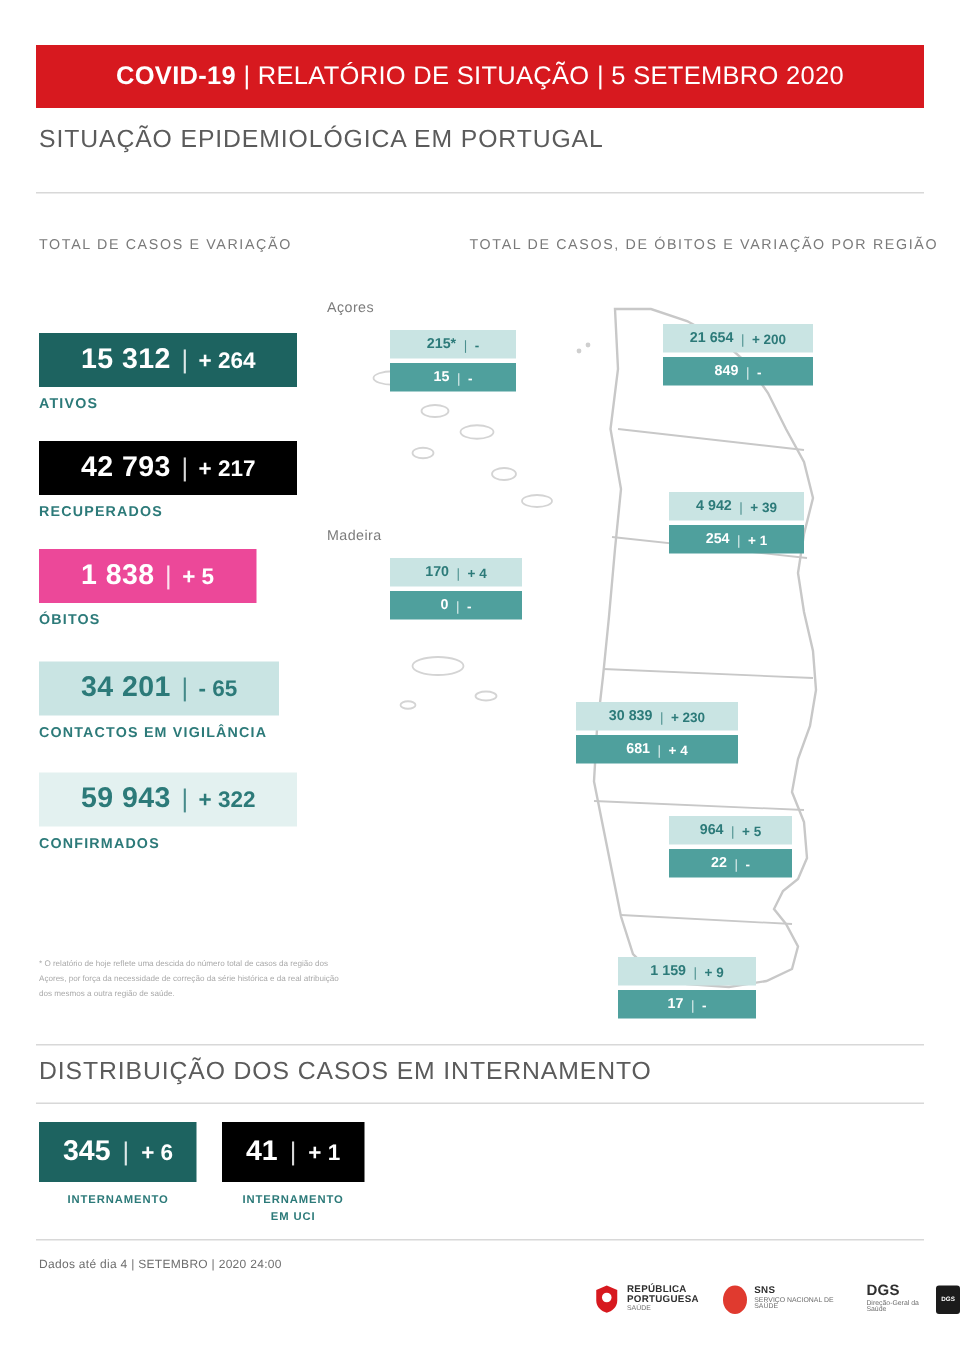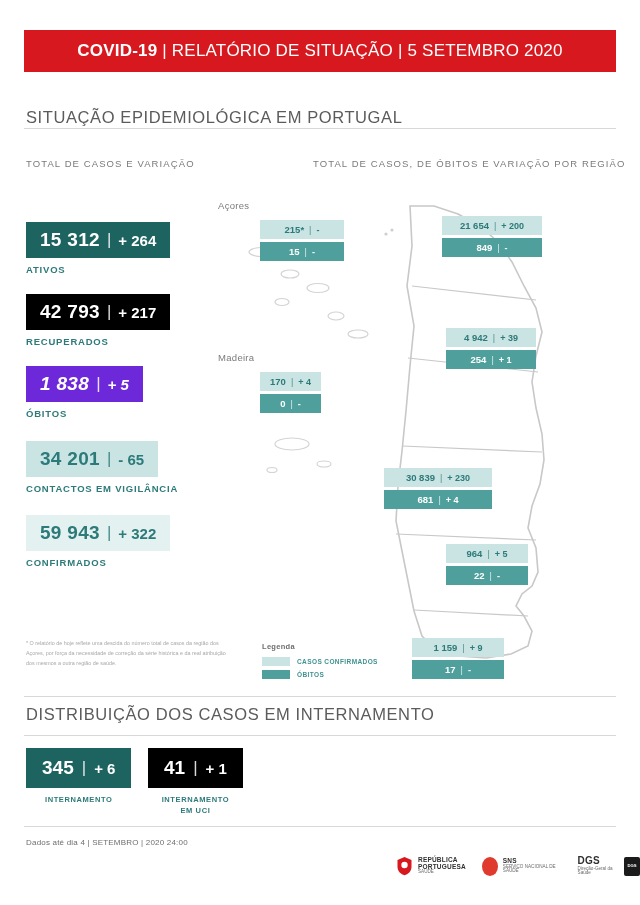--- a/index.html
+++ b/index.html
@@ -33,21 +33,21 @@
   .header-text .b { font-weight: bold; }
   .header-text .sep { color: #ffffff; }
 
   .section-title {
     position: absolute;
     font-size: 16.5px;
     letter-spacing: 0.6px;
     color: #5b5b5b;
     font-weight: 400;
   }
-  #sec-epi { left: 26px; top: 108px; }
+  #sec-epi { left: 26px; top: 84px; }
   .rule {
     position: absolute;
     height: 1px;
     background: #d8d8d8;
   }
   #rule-1 { left: 24px; top: 128px; width: 592px; }
   #rule-2 { left: 24px; top: 696px; width: 592px; }
   #rule-3 { left: 24px; top: 735px; width: 592px; }
   #rule-4 { left: 24px; top: 826px; width: 592px; }
 
@@ -58,39 +58,39 @@
     color: #7a7a7a;
   }
   #lbl-left { left: 26px; top: 158px; }
   #lbl-right { left: 313px; top: 158px; }
 
   
   .stat { position: absolute; left: 26px; }
   .stat .bar {
     display: inline-flex;
     align-items: center;
-    padding: 7px 14px;
+    padding: 7px 28px;
     color: #ffffff;
     white-space: nowrap;
     text-align: center;
   }
   .stat .num { font-size: 19px; font-weight: bold; letter-spacing: 0.3px; }
   .stat .pipe { font-size: 17px; font-weight: 300; margin: 0 7px; opacity: 0.85; }
   .stat .delta { font-size: 15px; font-weight: bold; }
   .stat .cap {
     display: block;
     margin-top: 6px;
     font-size: 9.5px;
     font-weight: bold;
     letter-spacing: 0.8px;
     color: #2c7a79;
   }
   .c-dark { background: #1d6360; }
   .c-mid  { background: #000000; }
-  .c-mid2 { background: #6d28d9; font-style: italic; }
+  .c-mid2 { background: #ec4899; }
   .c-light { background: #c9e4e3; color: #2c7a79 !important; }
   .c-light2 { background: #e3f1f0; color: #2c7a79 !important; }
   .c-light .num, .c-light .delta, .c-light .pipe,
   .c-light2 .num, .c-light2 .delta, .c-light2 .pipe { color: #2c7a79; }
 
   #stat-0 { top: 222px; }
   #stat-1 { top: 294px; }
   #stat-2 { top: 366px; }
   #stat-3 { top: 441px; }
   #stat-4 { top: 515px; }
@@ -326,21 +326,21 @@
         <span class="d">+ 39</span>
       </div>
       <div class="pill obit">
         <span class="v">254</span>
         <span class="p">|</span>
         <span class="d">+ 1</span>
       </div>
     </div>
 
     <div class="region-lbl" style="left:-18px; top:176px;">Madeira</div>
-    <div class="pill-group" style="left:24px; top:196px; width:61px;">
+    <div class="pill-group" style="left:24px; top:196px; width:88px;">
       <div class="pill conf">
         <span class="v">170</span>
         <span class="p">|</span>
         <span class="d">+ 4</span>
       </div>
       <div class="pill obit">
         <span class="v">0</span>
         <span class="p">|</span>
         <span class="d">-</span>
       </div>
@@ -379,31 +379,20 @@
         <span class="d">+ 9</span>
       </div>
       <div class="pill obit">
         <span class="v">17</span>
         <span class="p">|</span>
         <span class="d">-</span>
       </div>
     </div>
   </div>
 
-  <div class="legend">
-    <div class="ltitle">Legenda</div>
-    <div class="lrow">
-      <div class="sw conf"></div>
-      <div class="ltxt">CASOS CONFIRMADOS</div>
-    </div>
-    <div class="lrow">
-      <div class="sw obit"></div>
-      <div class="ltxt">ÓBITOS</div>
-    </div>
-  </div>
 
   <div class="rule" id="rule-2"></div>
   <div class="section-title" id="sec-int">DISTRIBUIÇÃO DOS CASOS EM INTERNAMENTO</div>
   <div class="rule" id="rule-3"></div>
 
   <div class="int-block" id="int-0">
     <div class="bar c-dark">
       <span class="num">345</span>
       <span class="pipe">|</span>
       <span class="delta">+ 6</span>

